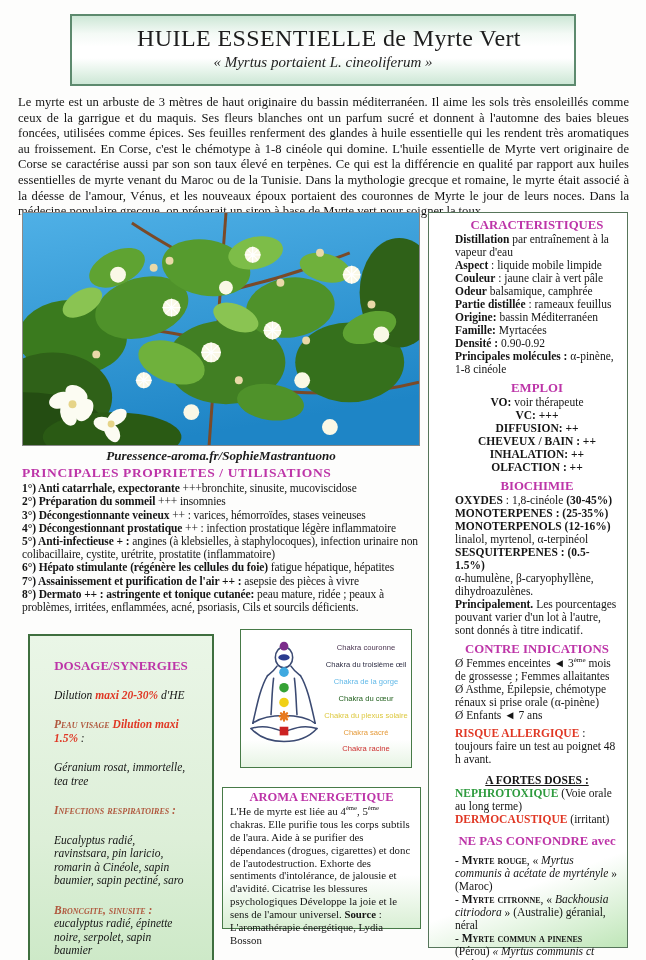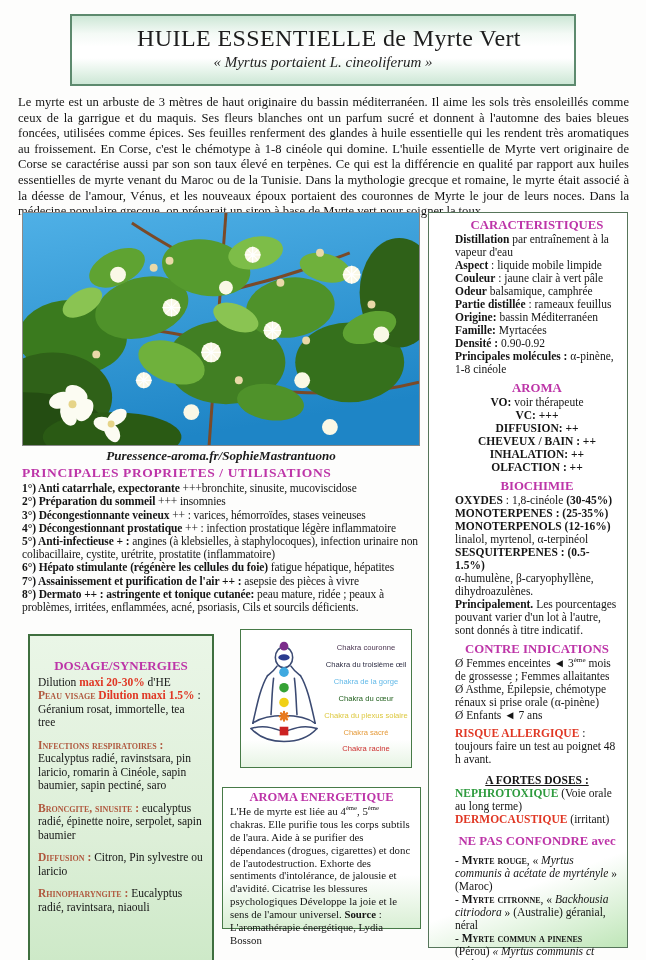--- a/index.html
+++ b/index.html
@@ -26,21 +26,21 @@
   .properties { position:absolute; left:22px; top:466px; width:408px; font-size:11.5px; line-height:13.2px; letter-spacing:-.1px; }
   .properties .heading { font-size:13.5px; font-weight:bold; letter-spacing:.6px; margin-bottom:3px; }
   .magenta { color:#bd35a8; }
 
   
   .dosage-box { position:absolute; left:28px; top:634px; width:186px; height:372px; box-sizing:border-box;
     border:2px solid #3f6f3f; padding:23px 8px;
     background:linear-gradient(180deg,#eaf6e7 0%,#ddefd8 55%,#c8e7c2 100%);
     font-size:11.5px; line-height:13.5px; }
   .dosage-box .heading { text-align:center; font-weight:bold; font-size:13px; margin-bottom:3px; }
-  .dosage-box .para { margin:0; }
+  .dosage-box .para { margin:16px;font-style:italic; }
   .dosage-box .mt { margin-top:9px; }
 
   
   .chakra-box { position:absolute; left:240px; top:629px; width:172px; height:139px; box-sizing:border-box;
     border:1.5px solid #477a47; background:linear-gradient(180deg,#ffffff 80%,#e7f4e4 100%);
     display:flex; align-items:center; padding:4px 2px 4px 4px; }
   .chakra-fig { width:78px; height:128px; flex:0 0 auto; }
   .chakra-labels { flex:1; display:flex; flex-direction:column; justify-content:space-around; height:118px; }
   .chakra-label { font-family:"Liberation Sans", sans-serif; font-size:7.6px; text-align:center; white-space:nowrap; }
 
@@ -235,21 +235,21 @@
     <div><span style="font-weight: bold;">Aspect</span><span> : liquide mobile limpide</span></div>
     <div><span style="font-weight: bold;">Couleur</span><span> : jaune clair à vert pâle</span></div>
     <div><span style="font-weight: bold;">Odeur</span><span> balsamique, camphrée</span></div>
     <div><span style="font-weight: bold;">Partie distillée</span><span> : rameaux feuillus</span></div>
     <div><span style="font-weight: bold;">Origine:</span><span> bassin Méditerranéen</span></div>
     <div><span style="font-weight: bold;">Famille:</span><span> Myrtacées</span></div>
     <div><span style="font-weight: bold;">Densité :</span><span> 0.90-0.92</span></div>
     <div><span style="font-weight: bold;">Principales molécules :</span><span> α-pinène, 1-8 cinéole</span></div>
 
     <div class="gap-sm"></div>
-    <div class="sec-heading magenta">AROMA</div>
+    <div class="sec-heading magenta">EMPLOI</div>
     <div class="center"><span style="font-weight: bold;">VO:</span><span> voir thérapeute</span></div>
     <div class="center"><span style="font-weight: bold;">VC: +++</span></div>
     <div class="center"><span style="font-weight: bold;">DIFFUSION: ++</span></div>
     <div class="center"><span style="font-weight: bold;">CHEVEUX / BAIN : ++</span></div>
     <div class="center"><span style="font-weight: bold;">INHALATION: ++</span></div>
     <div class="center"><span style="font-weight: bold;">OLFACTION : ++</span></div>
 
     <div class="gap-sm"></div>
     <div class="sec-heading magenta">BIOCHIMIE</div>
     <div><span style="font-weight: bold;">OXYDES</span><span> : 1,8-cinéole </span><span style="font-weight: bold;">(30-45%)</span></div>

